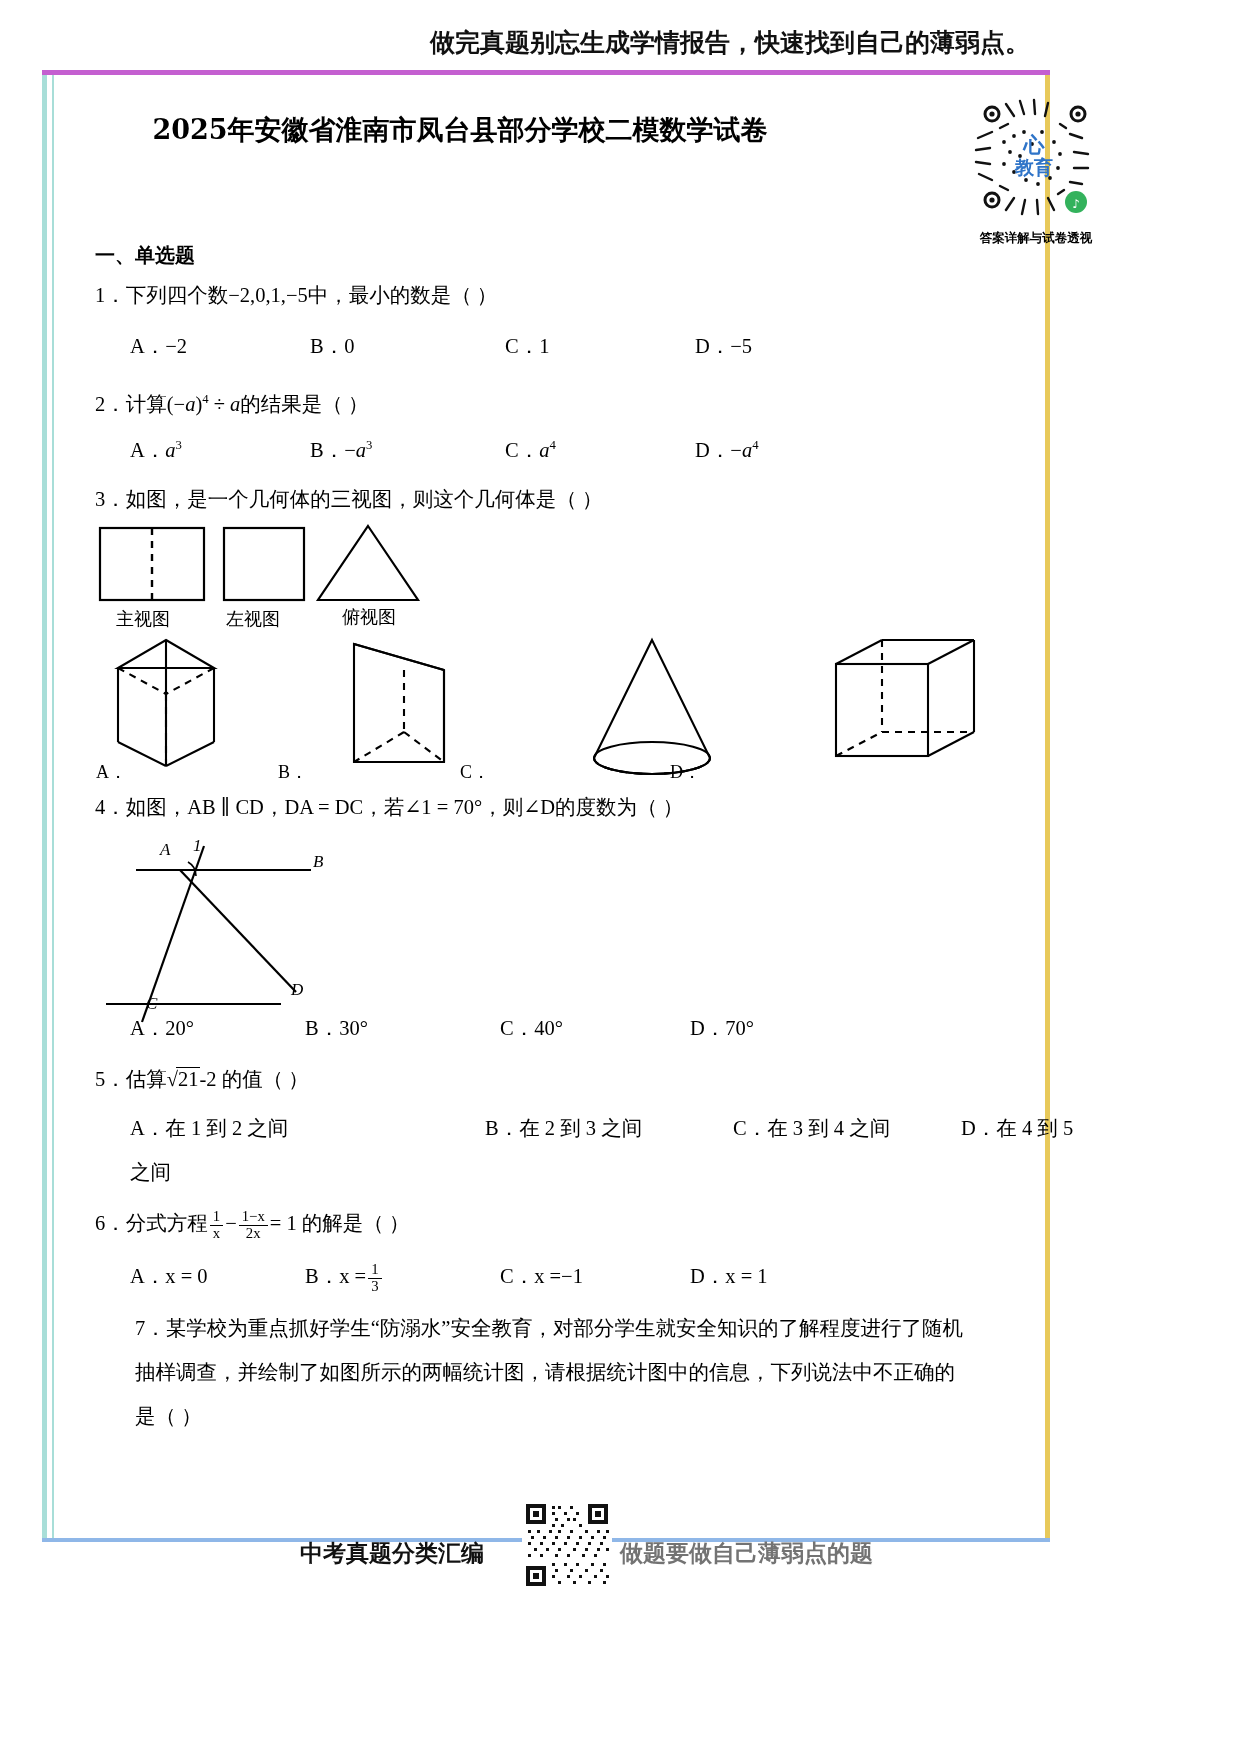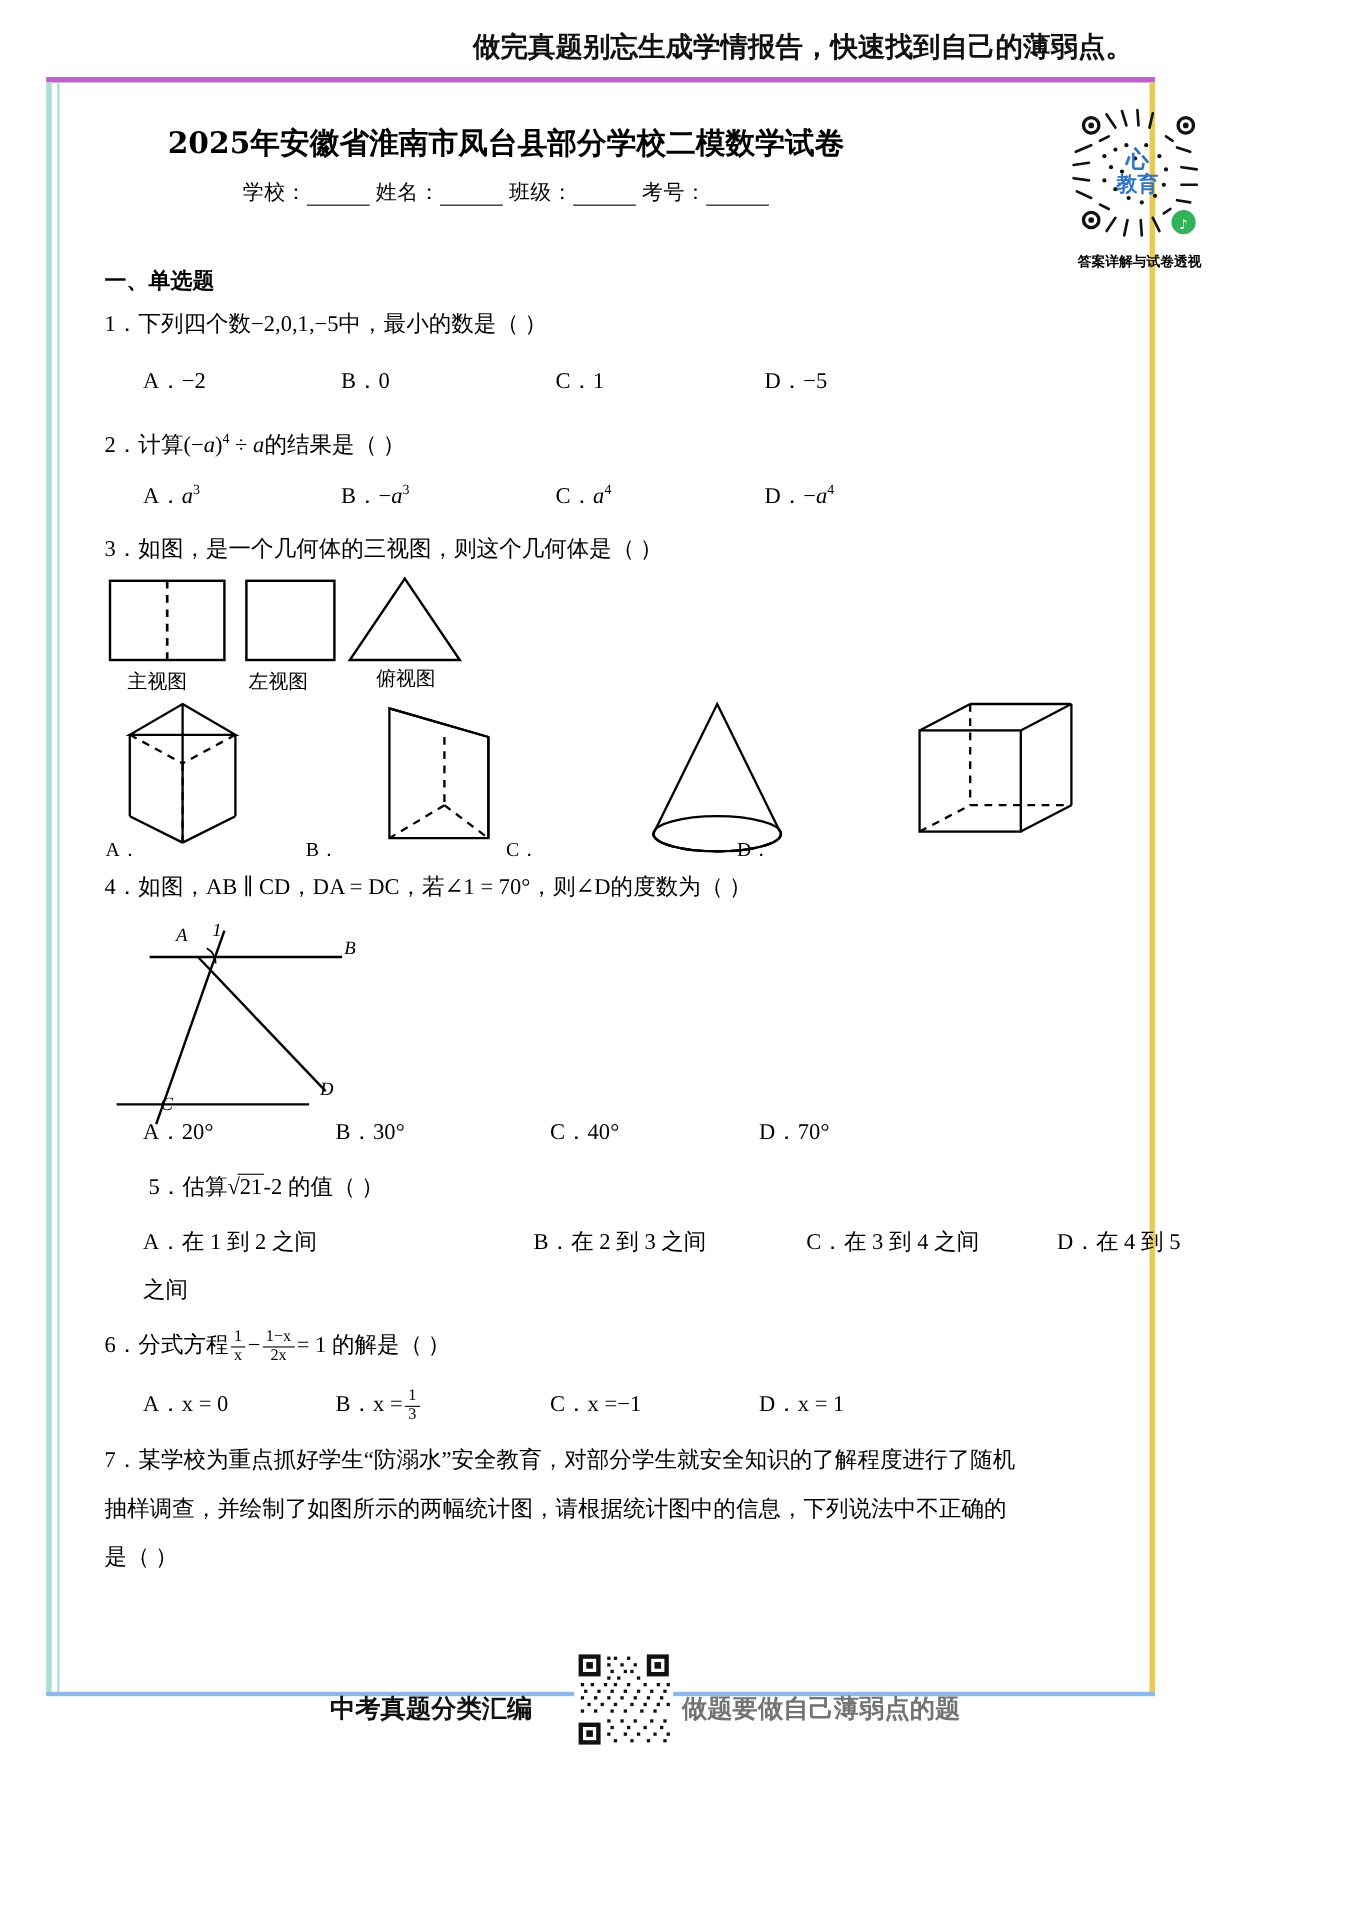--- a/index.html
+++ b/index.html
@@ -80,21 +80,21 @@
   }
   .section-head{
     position:absolute;left:35px;top:158px;
     font-family:"DejaVu Sans","Liberation Sans",sans-serif;
     font-weight:bold;font-size:20px;
   }
   .q{
     position:absolute;font-size:20.5px;line-height:30px;white-space:nowrap;
   }
   .qw{
-    position:absolute;font-size:20.5px;line-height:44px;
+    position:absolute;font-size:20.5px;line-height:44px;margin-left:40px;
   }
   .opts{position:absolute;font-size:20.5px;white-space:nowrap;}
   .opts span.o{display:inline-block;}
   i.v{font-family:"Liberation Serif","DejaVu Serif",serif;font-style:italic;}
   sup{font-size:0.62em;vertical-align:super;}
   .frac{display:inline-block;vertical-align:middle;text-align:center;font-size:0.72em;line-height:1.05;margin:0 2px;}
   .frac .num{display:block;border-bottom:1.3px solid #000;padding:0 3px;}
   .frac .den{display:block;padding:0 3px;}
   .sqrt{display:inline-block;}
   .sqrt .rad{border-top:1.4px solid #000;padding:0 1px 0 2px;margin-left:-2px;}
@@ -124,26 +124,20 @@
 <div class="rule-top"></div>
 <div class="frame-left"></div>
 <div class="frame-left2"></div>
 <div class="frame-right"></div>
 <div class="rule-bottom"></div>
 
 <div class="paper">
 
   <div class="doc-title">2025年安徽省淮南市凤台县部分学校二模数学试卷</div>
 
-  <div class="fill-line">
-    <span>学校：</span><u>&nbsp;</u>
-    <span>姓名：</span><u>&nbsp;</u>
-    <span>班级：</span><u>&nbsp;</u>
-    <span>考号：</span><u>&nbsp;</u>
-  </div>
 
   <svg class="qr" viewBox="0 0 128 128">
     <g stroke="#111" stroke-width="2.4" stroke-linecap="round" fill="none">
       <circle cx="22" cy="20" r="7" stroke-width="3"></circle>
         <circle cx="22" cy="20" r="2.6" fill="#111" stroke="none"></circle>
       <circle cx="22" cy="106" r="7" stroke-width="3"></circle>
         <circle cx="22" cy="106" r="2.6" fill="#111" stroke="none"></circle>
       <circle cx="108" cy="20" r="7" stroke-width="3"></circle>
         <circle cx="108" cy="20" r="2.6" fill="#111" stroke="none"></circle>
       <line x1="8" y1="44" x2="22" y2="38"></line>
@@ -278,21 +272,21 @@
   <div class="figlabel-i" style="left:100px;top:756px;">A</div>
   <div class="figlabel-i" style="left:133px;top:752px;">1</div>
   <div class="figlabel-i" style="left:253px;top:768px;">B</div>
   <div class="figlabel-i" style="left:86px;top:910px;">C</div>
   <div class="figlabel-i" style="left:231px;top:896px;">D</div>
 
   <div class="opts" style="left:70px;top:930px;">
     <span class="o" style="width:175px">A．20°</span><span class="o" style="width:195px">B．30°</span><span class="o" style="width:190px">C．40°</span><span class="o">D．70°</span>
   </div>
 
-  <div class="q" style="left:35px;top:980px;margin-left:40px;">
+  <div class="q" style="left:35px;top:980px;">
     <span>5．</span><span>估算</span><span class="sqrt">√<span class="rad">21</span></span><span>-2 的值（      ）</span>
   </div>
   <div class="opts" style="left:70px;top:1030px;">
     <span class="o" style="width:355px">A．在 1 到 2 之间</span><span class="o" style="width:248px">B．在 2 到 3 之间</span><span class="o" style="width:228px">C．在 3 到 4 之间</span><span class="o">D．在 4 到 5</span>
   </div>
   <div class="opts" style="left:70px;top:1074px;">之间</div>
 
   <div class="q" style="left:35px;top:1124px;">
     <span>6．</span><span>分式方程</span><span class="frac"><span class="num">1</span><span class="den">x</span></span>−<span class="frac"><span class="num">1−x</span><span class="den">2x</span></span><span>= 1 的解是（  ）</span>
   </div>

